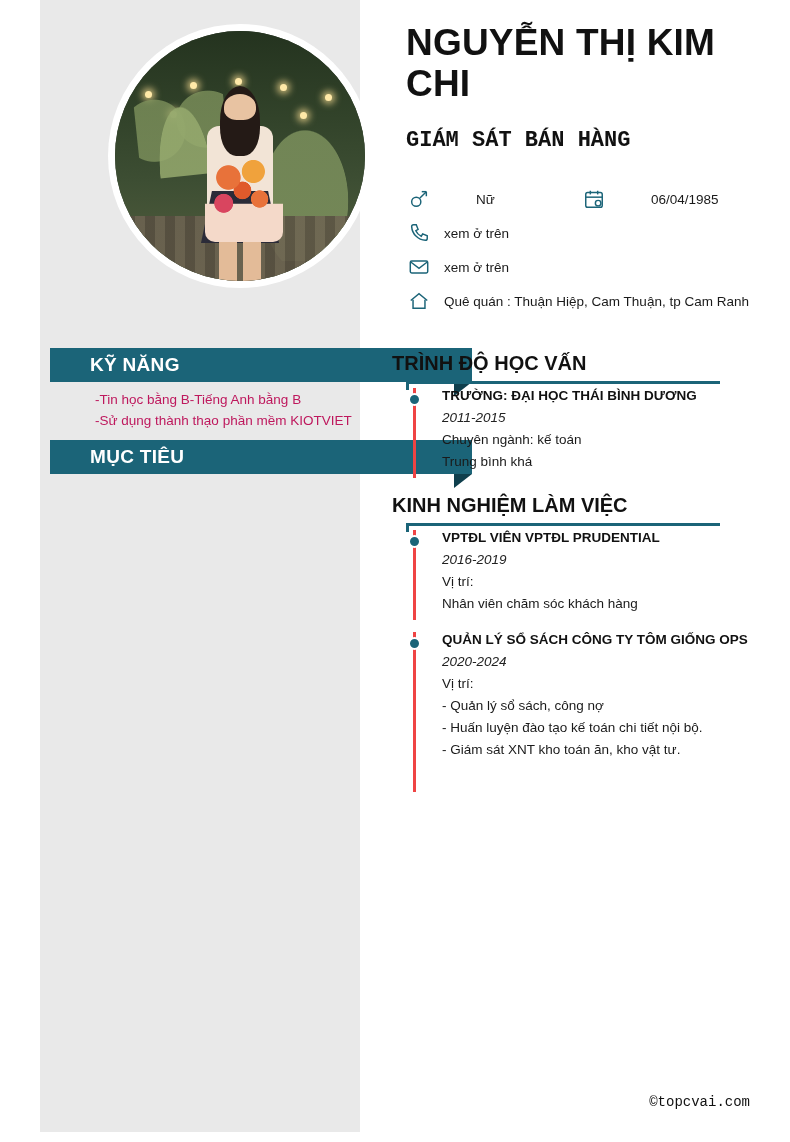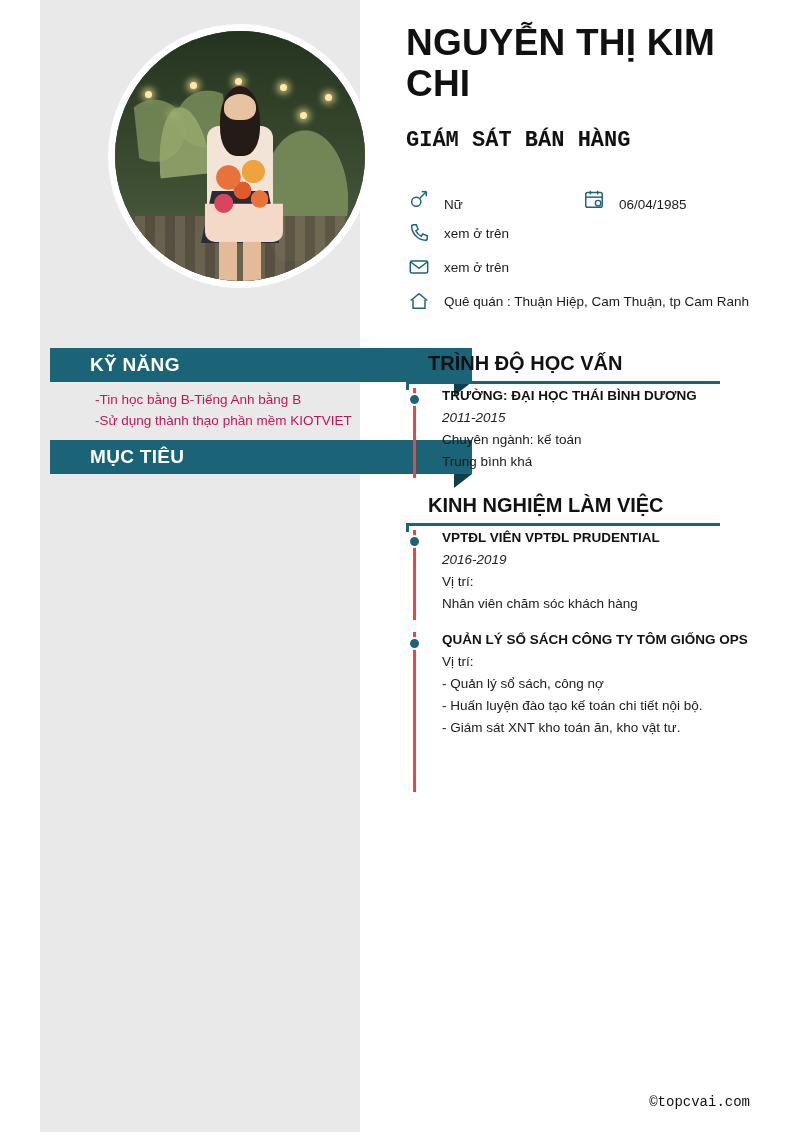--- a/index.html
+++ b/index.html
@@ -182,26 +182,26 @@
     color: #1a1a1a;
   }
   .crow .ico {
     width: 26px; height: 26px;
     margin-right: 12px;
     display: flex; align-items: center; justify-content: center;
     flex: 0 0 26px;
   }
   .crow .txt { white-space: nowrap; }
   .crow-split { display: flex; align-items: center; }
-  .crow-split .half { display: flex; align-items: flex-end; width: 175px; }
+  .crow-split .half { display: flex; align-items: center; width: 175px; gap: 32px; }
 
   
   .rsection-title {
     position: absolute;
-    left: 428px;
+    left: 392px;
     font-size: 20px;
     font-weight: bold;
     color: #111111;
   }
   .rule {
     position: absolute;
     left: 406px;
     width: 314px;
     height: 3px;
     background: #1b6478;
@@ -392,20 +392,21 @@
     <span class="dot"></span>
     <div class="etitle">VPTĐL VIÊN VPTĐL PRUDENTIAL</div>
     <div class="eyears">2016-2019</div>
     <div class="eline">Vị trí:</div>
     <div class="eline">Nhân viên chăm sóc khách hàng</div>
   </div>
 
   <div class="entry" id="exp-2">
     <span class="dot"></span>
     <div class="etitle">QUẢN LÝ SỔ SÁCH CÔNG TY TÔM GIỐNG OPS</div>
+    <div class="eyears">2020-2024</div>
     <div class="eline">Vị trí:</div>
     <div class="eline">- Quản lý sổ sách, công nợ</div>
     <div class="eline">- Huấn luyện đào tạo kế toán chi tiết nội bộ.</div>
     <div class="eline">- Giám sát XNT kho toán ăn, kho vật tư.</div>
   </div>
 
   <div class="watermark">©topcvai.com</div>
 </div>
 
 </body></html>

